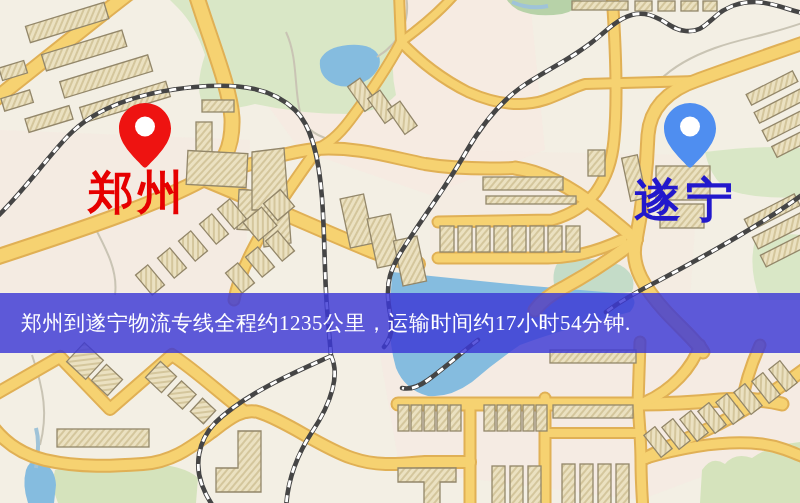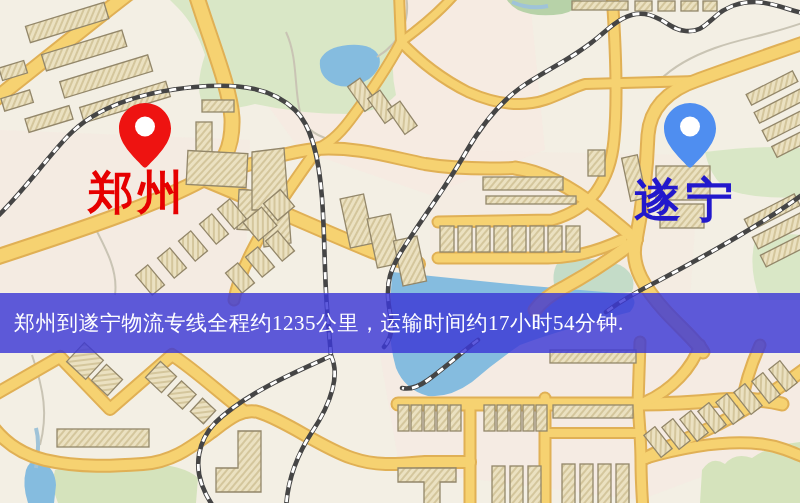--- a/index.html
+++ b/index.html
@@ -19,21 +19,21 @@
   
   .pin{position:absolute;width:54px;height:66px;}
   .pin-origin{left:118px;top:102px;}
   .pin-dest{left:663px;top:102px;}
   .city-label{position:absolute;font-family:"Liberation Serif",serif;
               font-weight:600;line-height:1;white-space:nowrap;}
   .label-origin{left:88px;top:170px;font-size:46px;letter-spacing:3px;color:#e60000;}
   .label-dest{left:634px;top:177px;font-size:47px;letter-spacing:5px;color:#2218cc;}
   .banner{position:absolute;left:0;top:293px;width:800px;height:60px;
           background:rgba(60,56,214,0.82);box-sizing:border-box;
-          padding-left:14px;display:flex;align-items:center;}
+          padding-left:21px;display:flex;align-items:center;}
   .banner span{color:#ffffff;font-size:21px;letter-spacing:0.5px;
                font-family:"Liberation Serif",serif;white-space:nowrap;}
 </style>
 </head>
 <body>
 
 <div class="stage">
 
 <svg class="map" width="800" height="503" viewBox="0 0 800 503">
   <defs>

